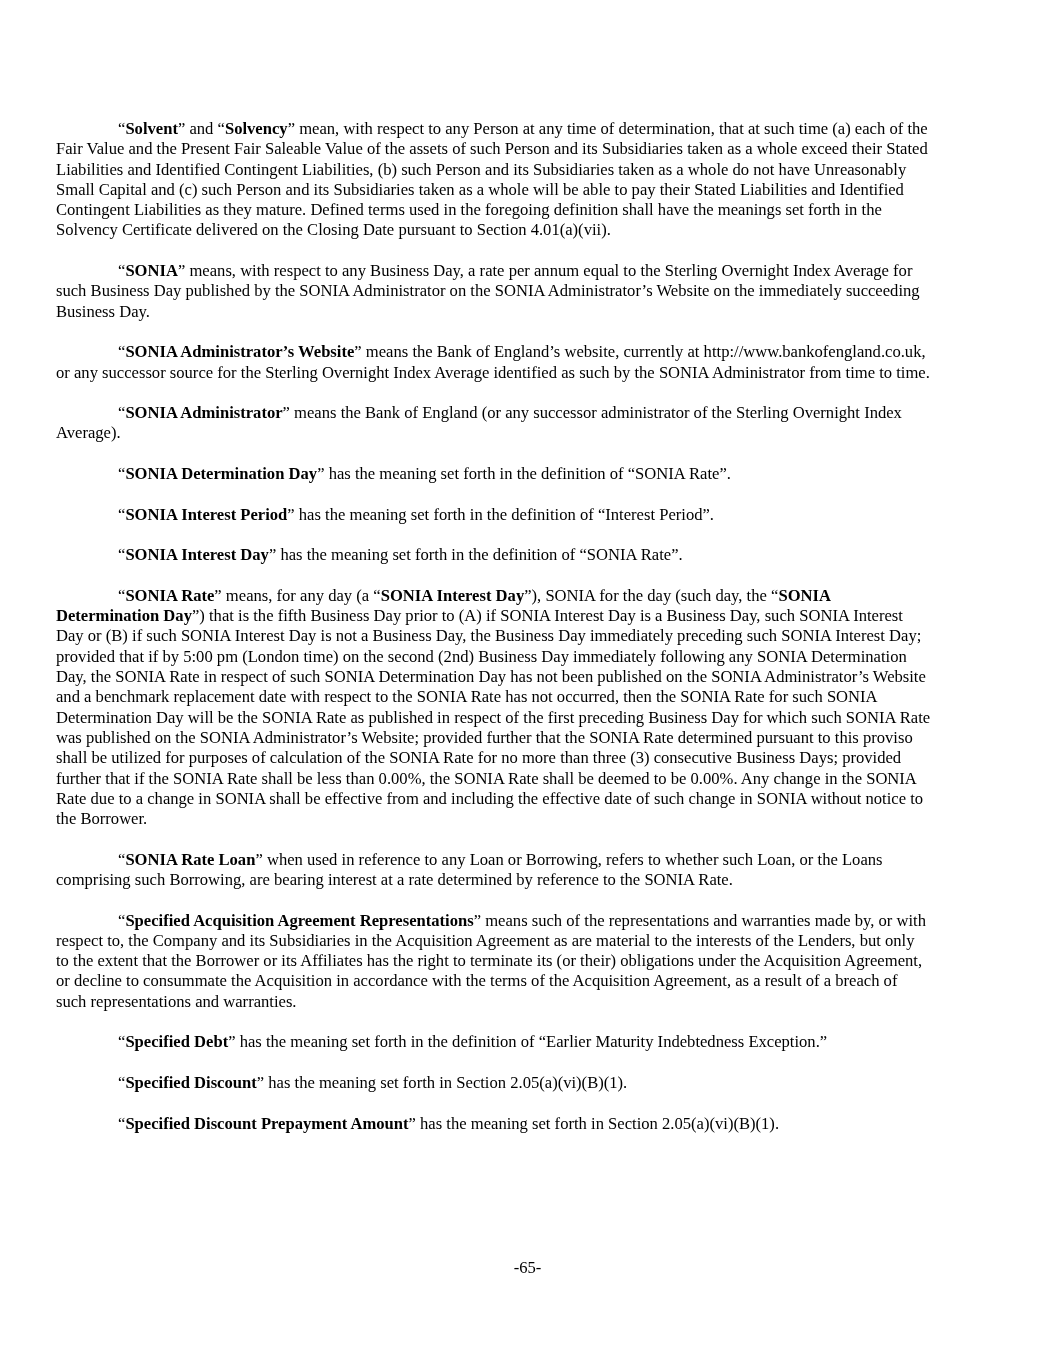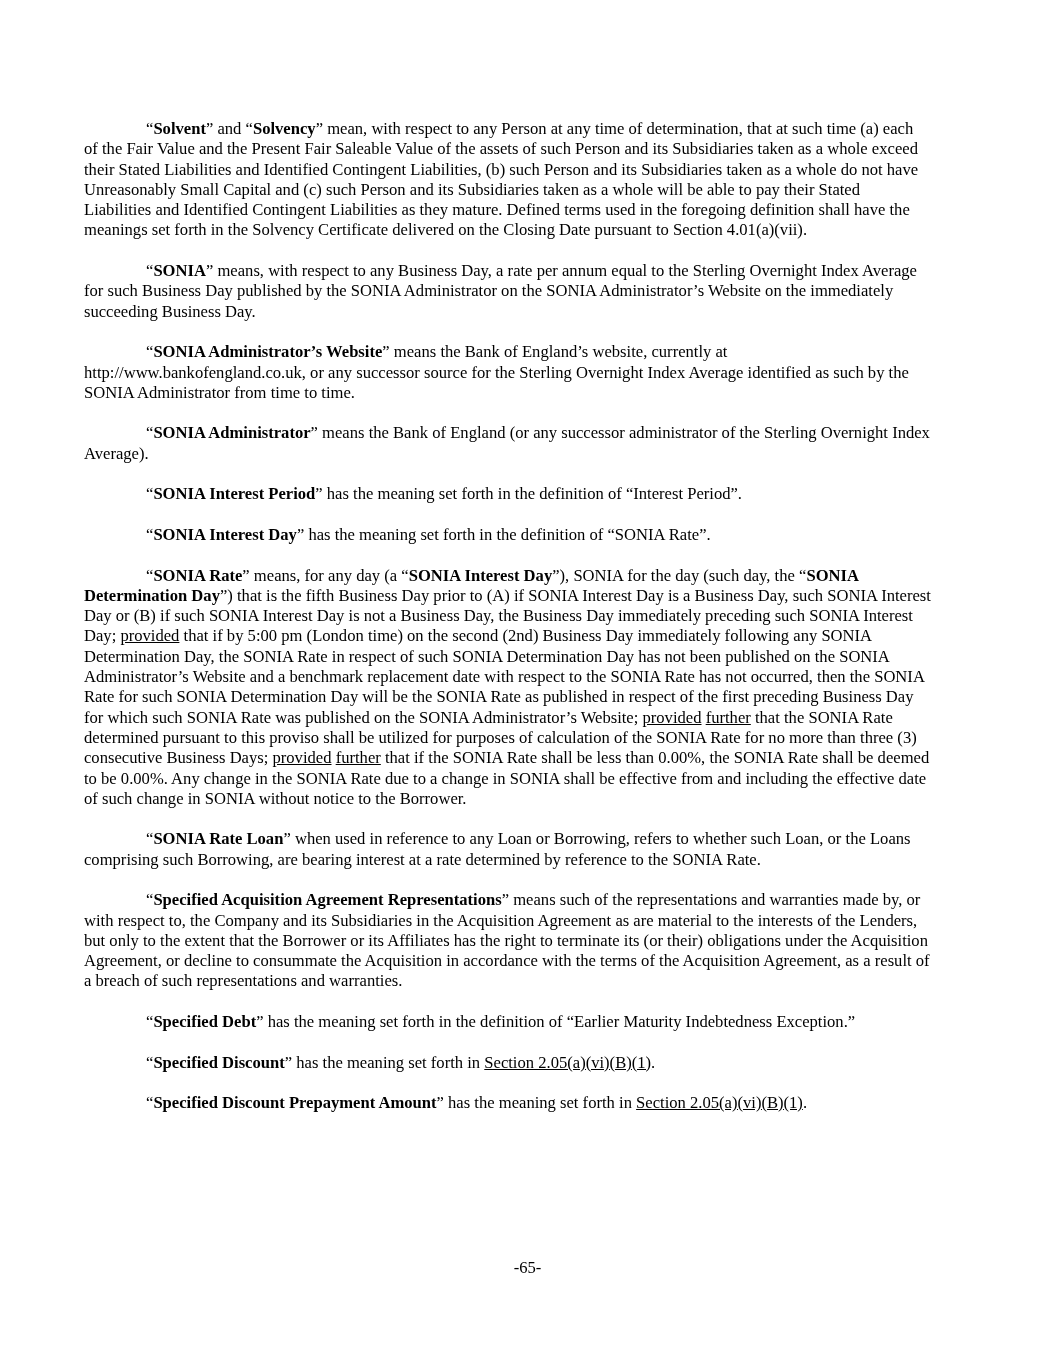--- a/index.html
+++ b/index.html
@@ -18,51 +18,51 @@
     line-height: 20.3px;
     -webkit-font-smoothing: antialiased;
   }
   .page {
     position: absolute;
     top: 0;
     left: 0;
     width: 1055px;
     height: 1365px;
     box-sizing: border-box;
-    padding: 119px 124px 0 84px;
+    padding: 119px 124px 0 56px;
   }
   p.para {
     margin: 0 0 20.3px 0;
     text-indent: 62px;
     text-align: left;
   }
   p.para span.b {
     font-weight: bold;
   }
   p.para span.u {
-    text-decoration: underline;
     margin-top: 36px;
   }
   .footer {
     position: absolute;
     top: 1258px;
     left: 0;
     width: 1055px;
     text-align: center;
   }
 </style>
 </head>
 <body>
 
 <div class="page">
   <div>
       <p class="para"><span>“</span><span class="b">Solvent</span><span>” and “</span><span class="b">Solvency</span><span>” mean, with respect to any Person at any time of determination, that at such time (a) each of the Fair Value and the Present Fair Saleable Value of the assets of such Person and its Subsidiaries taken as a whole exceed their Stated Liabilities and Identified Contingent Liabilities, (b) such Person and its Subsidiaries taken as a whole do not have Unreasonably Small Capital and (c) such Person and its Subsidiaries taken as a whole will be able to pay their Stated Liabilities and Identified Contingent Liabilities as they mature.  Defined terms used in the foregoing definition shall have the meanings set forth in the Solvency Certificate delivered on the Closing Date pursuant to Section 4.01(a)(vii).</span></p>
       <p class="para"><span>“</span><span class="b">SONIA</span><span>” means, with respect to any Business Day, a rate per annum equal to the Sterling Overnight Index Average for such Business Day published by the SONIA Administrator on the SONIA Administrator’s Website on the immediately succeeding Business Day.</span></p>
       <p class="para"><span>“</span><span class="b">SONIA Administrator’s Website</span><span>” means the Bank of England’s website, currently at http://www.bankofengland.co.uk, or any successor source for the Sterling Overnight Index Average identified as such by the SONIA Administrator from time to time.</span></p>
       <p class="para"><span>“</span><span class="b">SONIA Administrator</span><span>” means the Bank of England (or any successor administrator of the Sterling Overnight Index Average).</span></p>
+      <p class="para"><span>“</span><span class="b">SONIA Determination Day</span><span>” has the meaning set forth in the definition of “SONIA Rate”.</span></p>
       <p class="para"><span>“</span><span class="b">SONIA Interest Period</span><span>” has the meaning set forth in the definition of “Interest Period”.</span></p>
       <p class="para"><span>“</span><span class="b">SONIA Interest Day</span><span>” has the meaning set forth in the definition of “SONIA Rate”.</span></p>
       <p class="para"><span>“</span><span class="b">SONIA Rate</span><span>” means, for any day (a “</span><span class="b">SONIA Interest Day</span><span>”), SONIA for the day (such day, the “</span><span class="b">SONIA Determination Day</span><span>”) that is the fifth Business Day prior to (A) if SONIA Interest Day is a Business Day, such SONIA Interest Day or (B) if such SONIA Interest Day is not a Business Day, the Business Day immediately preceding such SONIA Interest Day; </span><span class="u">provided</span><span> that if by 5:00 pm (London time) on the second (2nd) Business Day immediately following any SONIA Determination Day, the SONIA Rate in respect of such SONIA Determination Day has not been published on the SONIA Administrator’s Website and a benchmark replacement date with respect to the SONIA Rate has not occurred, then the SONIA Rate for such SONIA Determination Day will be the SONIA Rate as published in respect of the first preceding Business Day for which such SONIA Rate was published on the SONIA Administrator’s Website; </span><span class="u">provided</span><span> </span><span class="u">further</span><span> that the SONIA Rate determined pursuant to this proviso shall be utilized for purposes of calculation of the SONIA Rate for no more than three (3) consecutive Business Days; </span><span class="u">provided</span><span> </span><span class="u">further</span><span> that if the SONIA Rate shall be less than 0.00%, the SONIA Rate shall be deemed to be 0.00%. Any change in the SONIA Rate due to a change in SONIA shall be effective from and including the effective date of such change in SONIA without notice to the Borrower.</span></p>
       <p class="para"><span>“</span><span class="b">SONIA Rate Loan</span><span>” when used in reference to any Loan or Borrowing, refers to whether such Loan, or the Loans comprising such Borrowing, are bearing interest at a rate determined by reference to the SONIA Rate.</span></p>
       <p class="para"><span>“</span><span class="b">Specified Acquisition Agreement Representations</span><span>” means such of the representations and warranties made by, or with respect to, the Company and its Subsidiaries in the Acquisition Agreement as are material to the interests of the Lenders, but only to the extent that the Borrower or its Affiliates has the right to terminate its (or their) obligations under the Acquisition Agreement, or decline to consummate the Acquisition in accordance with the terms of the Acquisition Agreement, as a result of a breach of such representations and warranties.</span></p>
       <p class="para"><span>“</span><span class="b">Specified Debt</span><span>” has the meaning set forth in the definition of “Earlier Maturity Indebtedness Exception.”</span></p>
       <p class="para"><span>“</span><span class="b">Specified Discount</span><span>” has the meaning set forth in </span><span class="u">Section 2.05(a)(vi)(B)(1)</span><span>.</span></p>
       <p class="para"><span>“</span><span class="b">Specified Discount Prepayment Amount</span><span>” has the meaning set forth in </span><span class="u">Section 2.05(a)(vi)(B)(1)</span><span>.</span></p>
     </div>
 </div>

